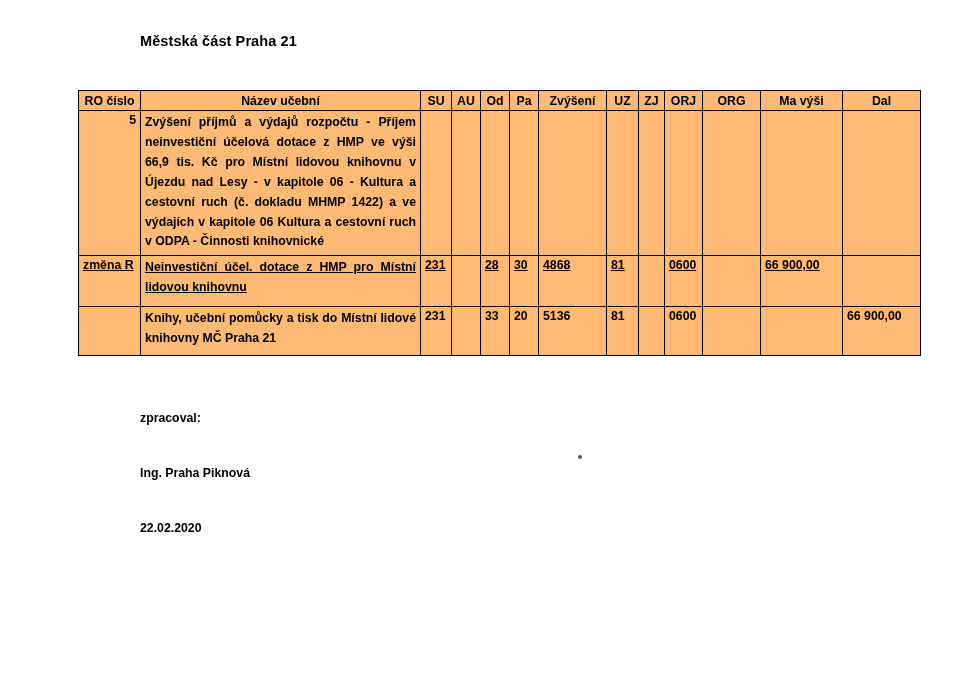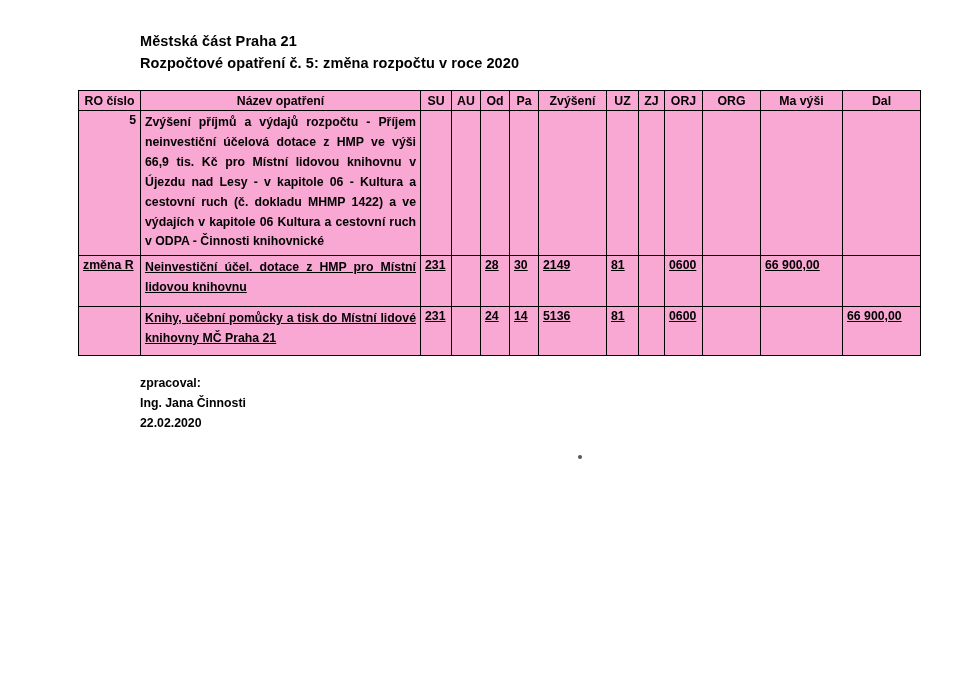--- a/index.html
+++ b/index.html
@@ -42,21 +42,21 @@
     border-collapse: collapse;
     table-layout: fixed;
     width: 782px;
   }
   table.budget td, table.budget th {
     border: 1px solid #000;
     font-size: 12.3px;
     font-weight: bold;
     padding: 2px 4px;
     vertical-align: top;
-    background: #f9a8d4;
+    background: #fdba74;
   }
   table.budget thead th {
     text-align: center;
     height: 17px;
     vertical-align: middle;
     font-size: 12.3px;
     white-space: nowrap;
     padding: 1px 3px;
   }
   thead th.col-ro { text-align: left; }
@@ -101,49 +101,48 @@
     line-height: 1.62;
   }
   .num {
     text-align: left;
     vertical-align: bottom;
     padding-bottom: 3px;
     font-size: 12.3px;
   }
   .row-big td { height: 140px; }
   .row-mid td { height: 46px; text-decoration: underline; }
-  .row-low td { height: 44px; text-decoration: underline; }
+  .row-low td { height: 44px; }
 
   .footer {
     position: absolute;
     left: 140px;
     top: 374px;
     font-size: 12.3px;
     font-weight: bold;
     line-height: 1.62;
   }
-  .footer div { white-space: nowrap; }
+  .footer div { white-space: nowrap; margin-top: 35px; }
   .stray-dot {
     position: absolute;
     left: 578px;
     top: 455px;
     width: 4px;
     height: 4px;
     background: #555;
     border-radius: 50%;
   }
 </style>
 </head>
 <body>
 
 <div class="page">
 
   <div class="doc-header">
     <div class="doc-title-line">Městská část Praha 21</div>
-    <div class="doc-title-line">Rozpočtové opatření č. 5: změna rozpočtu v roce 2020</div>
   </div>
 
   <table class="budget">
     <colgroup>
       <col class="c-ro">
         <col class="c-name">
         <col class="c-su">
         <col class="c-au">
         <col class="c-od">
         <col class="c-pa">
@@ -151,21 +150,21 @@
         <col class="c-uz">
         <col class="c-zj">
         <col class="c-orj">
         <col class="c-org">
         <col class="c-madat">
         <col class="c-dal">
     </colgroup>
     <thead>
       <tr>
         <th class="col-ro">RO číslo</th>
-        <th class="col-name">Název opatření</th>
+        <th class="col-name">Název učební</th>
         <th>SU</th>
         <th>AU</th>
         <th>Od</th>
         <th>Pa</th>
         <th>Zvýšení</th>
         <th>UZ</th>
         <th>ZJ</th>
         <th>ORJ</th>
         <th>ORG</th>
         <th>Ma výši</th>
@@ -188,47 +187,47 @@
         <td class="num"></td>
         <td class="num"></td>
       </tr>
       <tr class="row-mid">
         <td class="cell-ro cell-ro-mid">změna R</td>
         <td class="cell-desc two-line">Neinvestiční účel. dotace z HMP pro Místní lidovou knihovnu</td>
         <td class="num">231</td>
         <td class="num"></td>
         <td class="num">28</td>
         <td class="num">30</td>
-        <td class="num">2149</td>
+        <td class="num">4868</td>
         <td class="num">81</td>
         <td class="num"></td>
         <td class="num">0600</td>
         <td class="num"></td>
         <td class="num">66 900,00</td>
         <td class="num"></td>
       </tr>
       <tr class="row-low">
         <td class="cell-ro"></td>
         <td class="cell-desc two-line">Knihy, učební pomůcky a tisk do Místní lidové knihovny MČ Praha 21</td>
         <td class="num">231</td>
         <td class="num"></td>
-        <td class="num">24</td>
-        <td class="num">14</td>
+        <td class="num">33</td>
+        <td class="num">20</td>
         <td class="num">5136</td>
         <td class="num">81</td>
         <td class="num"></td>
         <td class="num">0600</td>
         <td class="num"></td>
         <td class="num"></td>
         <td class="num">66 900,00</td>
       </tr>
     </tbody>
   </table>
 
   <div class="footer">
     <div>zpracoval:</div>
-    <div>Ing. Jana Činnosti</div>
+    <div>Ing. Praha Piknová</div>
     <div>22.02.2020</div>
   </div>
 
   <div class="stray-dot"></div>
 
 </div>
 
 </body></html>

